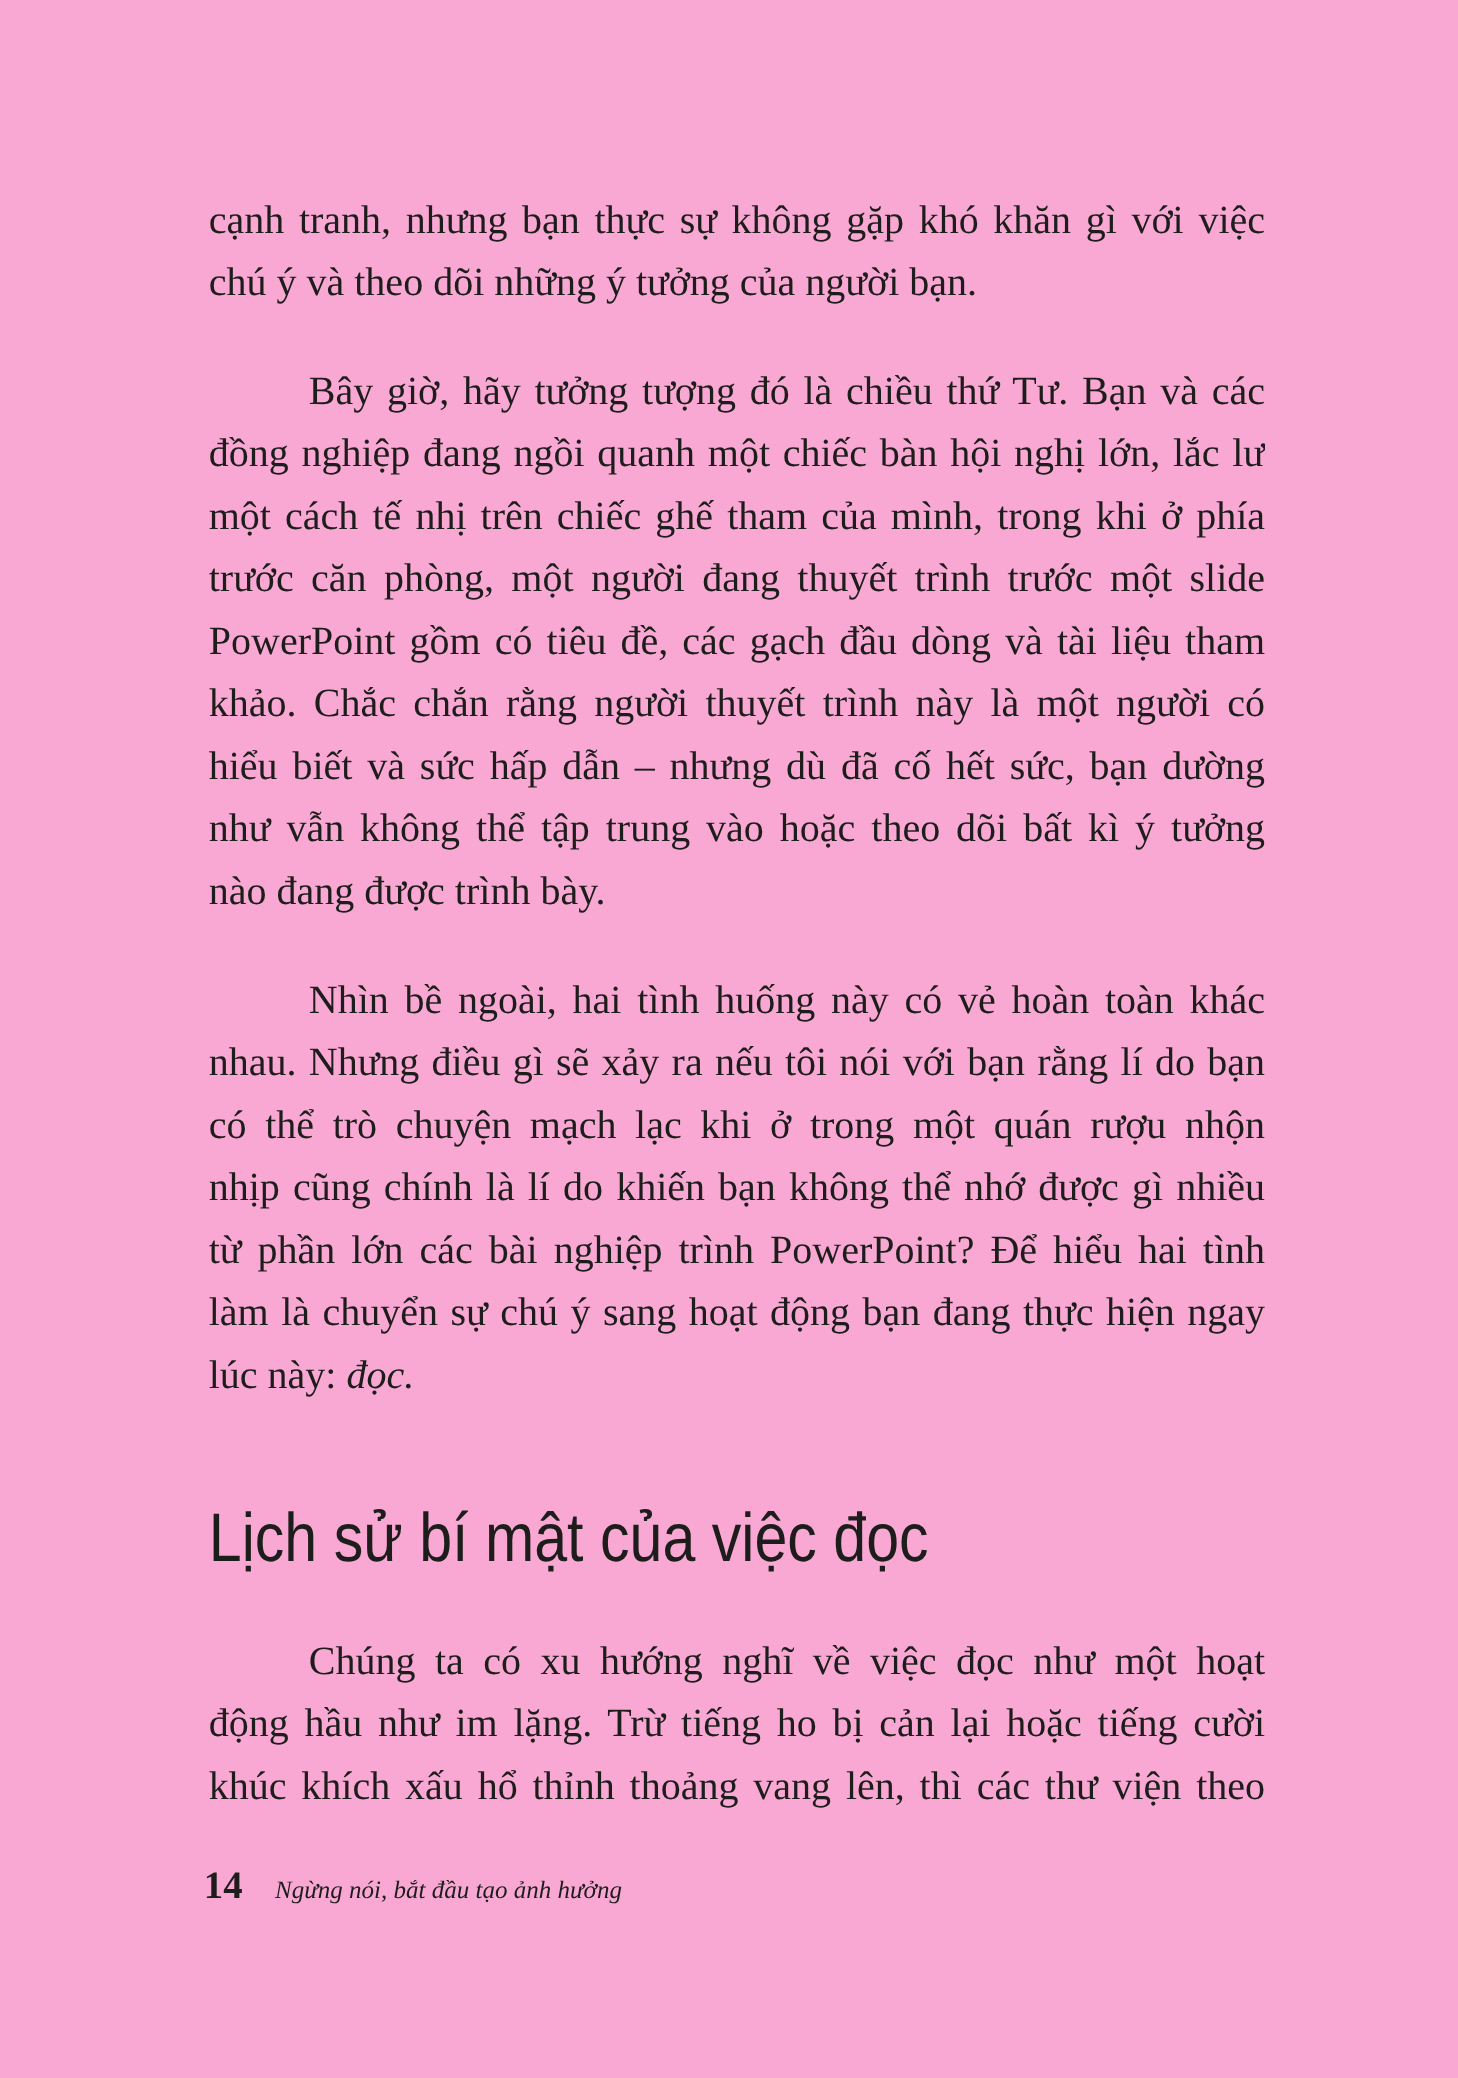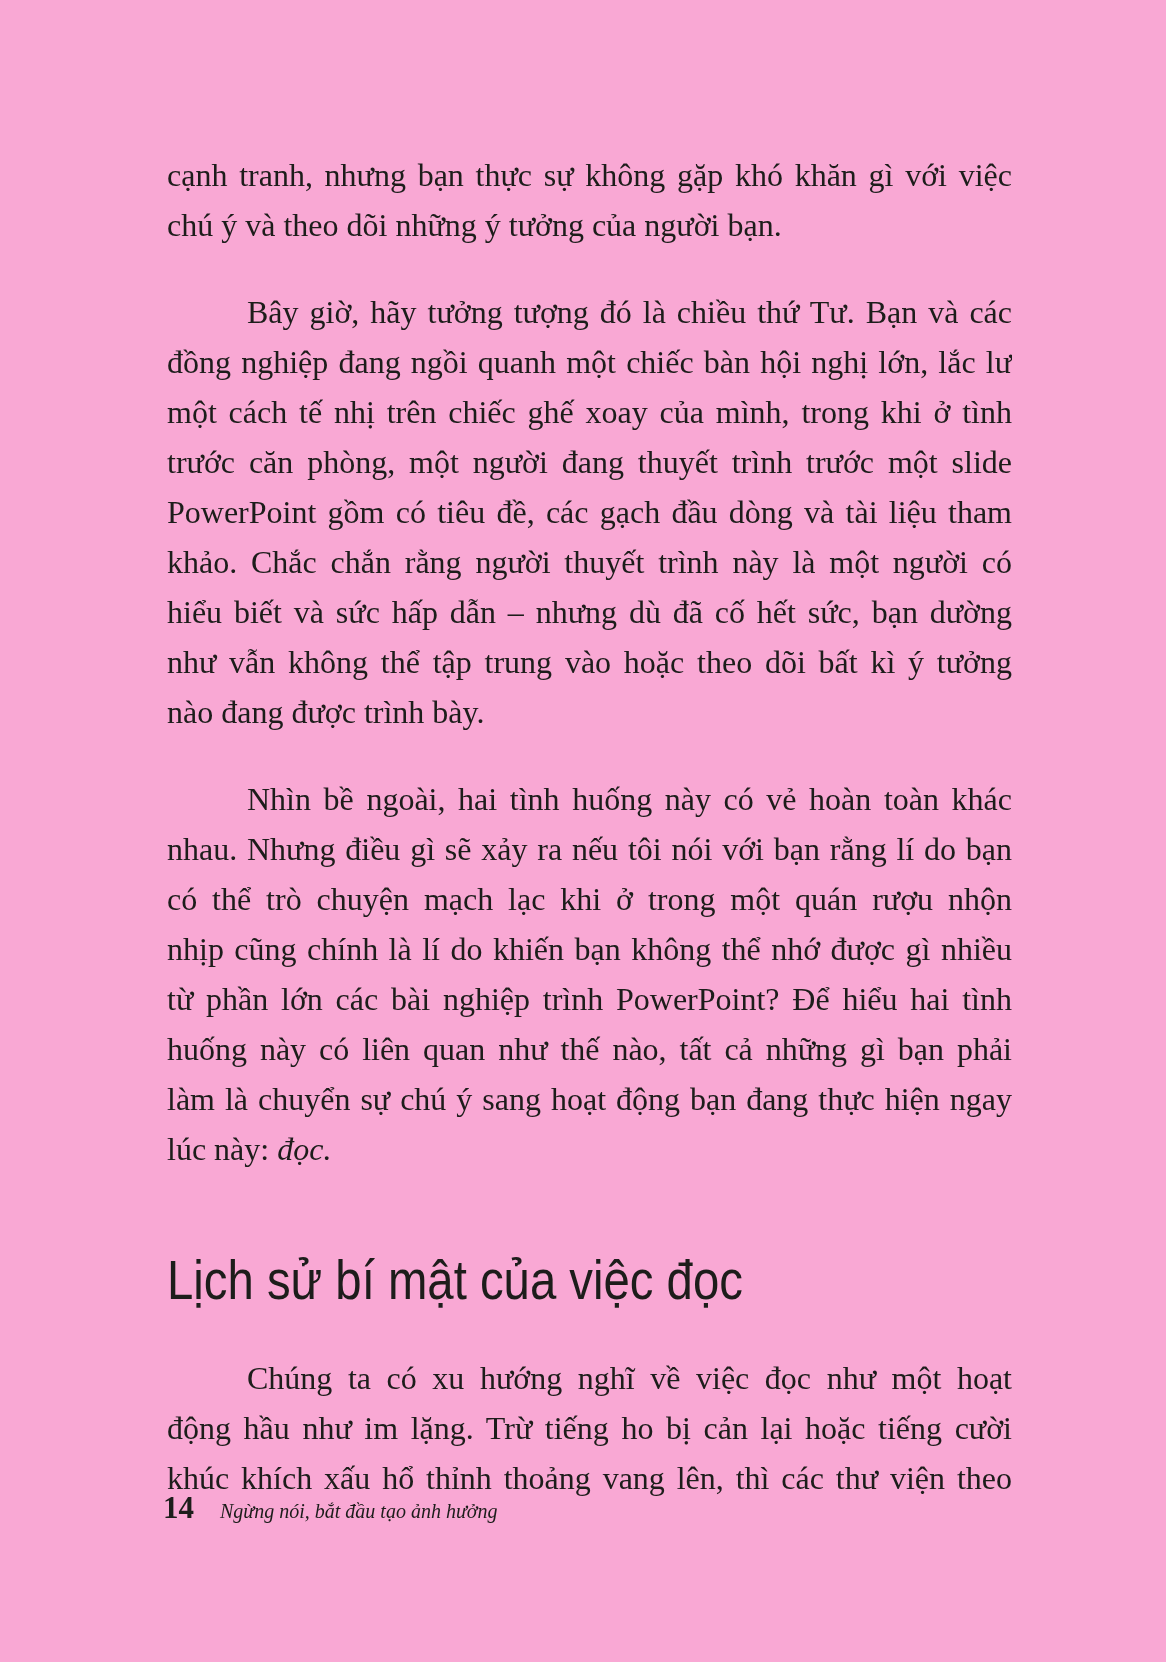--- a/index.html
+++ b/index.html
@@ -80,35 +80,34 @@
 <div class="page">
 
   <div class="body-text">
       <div class="paragraph">
         <div class="line just">cạnh tranh, nhưng bạn thực sự không gặp khó khăn gì với việc</div>
         <div class="line">chú ý và theo dõi những ý tưởng của người bạn.</div>
       </div>
       <div class="paragraph">
         <div class="line just ind">Bây giờ, hãy tưởng tượng đó là chiều thứ Tư. Bạn và các</div>
         <div class="line just">đồng nghiệp đang ngồi quanh một chiếc bàn hội nghị lớn, lắc lư</div>
-        <div class="line just">một cách tế nhị trên chiếc ghế xoay của mình, trong khi ở tình</div>
+        <div class="line just">một cách tế nhị trên chiếc ghế tham của mình, trong khi ở phía</div>
         <div class="line just">trước căn phòng, một người đang thuyết trình trước một slide</div>
         <div class="line just">PowerPoint gồm có tiêu đề, các gạch đầu dòng và tài liệu tham</div>
         <div class="line just">khảo. Chắc chắn rằng người thuyết trình này là một người có</div>
         <div class="line just">hiểu biết và sức hấp dẫn – nhưng dù đã cố hết sức, bạn dường</div>
         <div class="line just">như vẫn không thể tập trung vào hoặc theo dõi bất kì ý tưởng</div>
         <div class="line">nào đang được trình bày.</div>
       </div>
       <div class="paragraph">
         <div class="line just ind">Nhìn bề ngoài, hai tình huống này có vẻ hoàn toàn khác</div>
         <div class="line just">nhau. Nhưng điều gì sẽ xảy ra nếu tôi nói với bạn rằng lí do bạn</div>
         <div class="line just">có thể trò chuyện mạch lạc khi ở trong một quán rượu nhộn</div>
         <div class="line just">nhịp cũng chính là lí do khiến bạn không thể nhớ được gì nhiều</div>
         <div class="line just">từ phần lớn các bài nghiệp trình PowerPoint? Để hiểu hai tình</div>
-        <div class="line just">huống này có liên quan như thế nào, tất cả những gì bạn phải</div>
         <div class="line just">làm là chuyển sự chú ý sang hoạt động bạn đang thực hiện ngay</div>
         <div class="line">lúc này: <em>đọc.</em></div>
       </div>
       <h2 class="section-heading">Lịch sử bí mật của việc đọc</h2>
       <div class="paragraph">
         <div class="line just ind">Chúng ta có xu hướng nghĩ về việc đọc như một hoạt</div>
         <div class="line just">động hầu như im lặng. Trừ tiếng ho bị cản lại hoặc tiếng cười</div>
         <div class="line just">khúc khích xấu hổ thỉnh thoảng vang lên, thì các thư viện theo</div>
       </div>
     </div>

